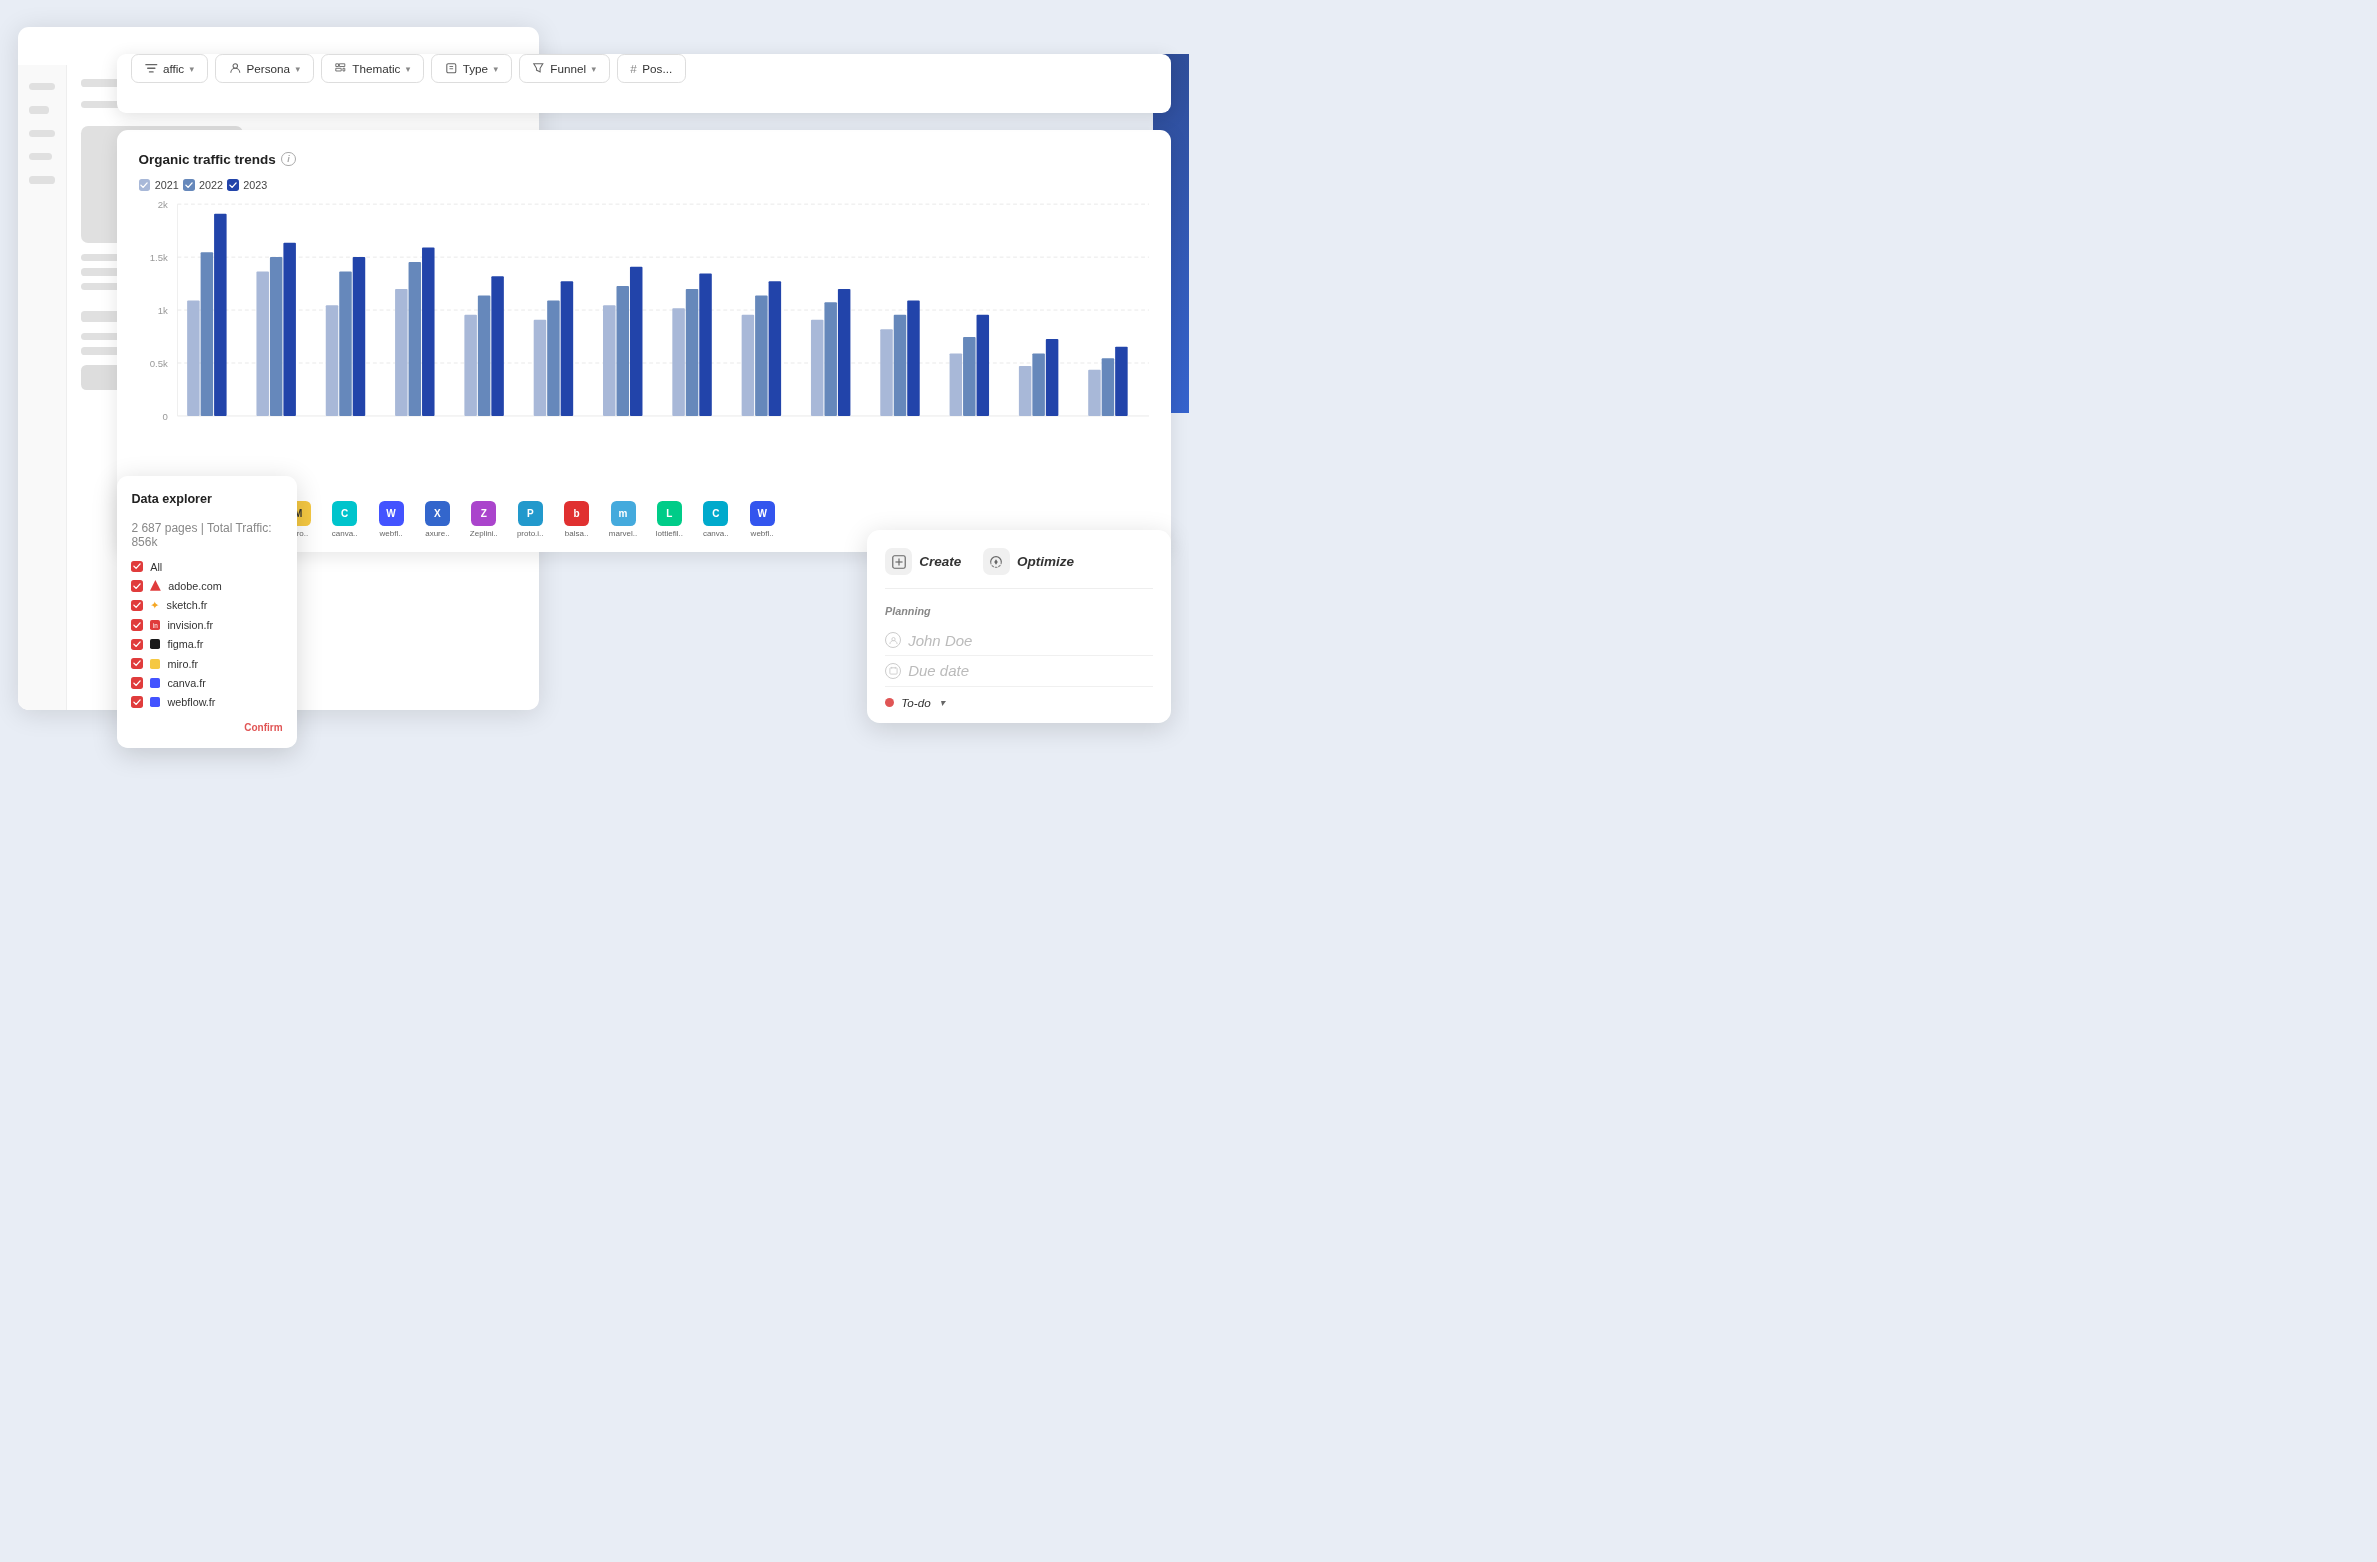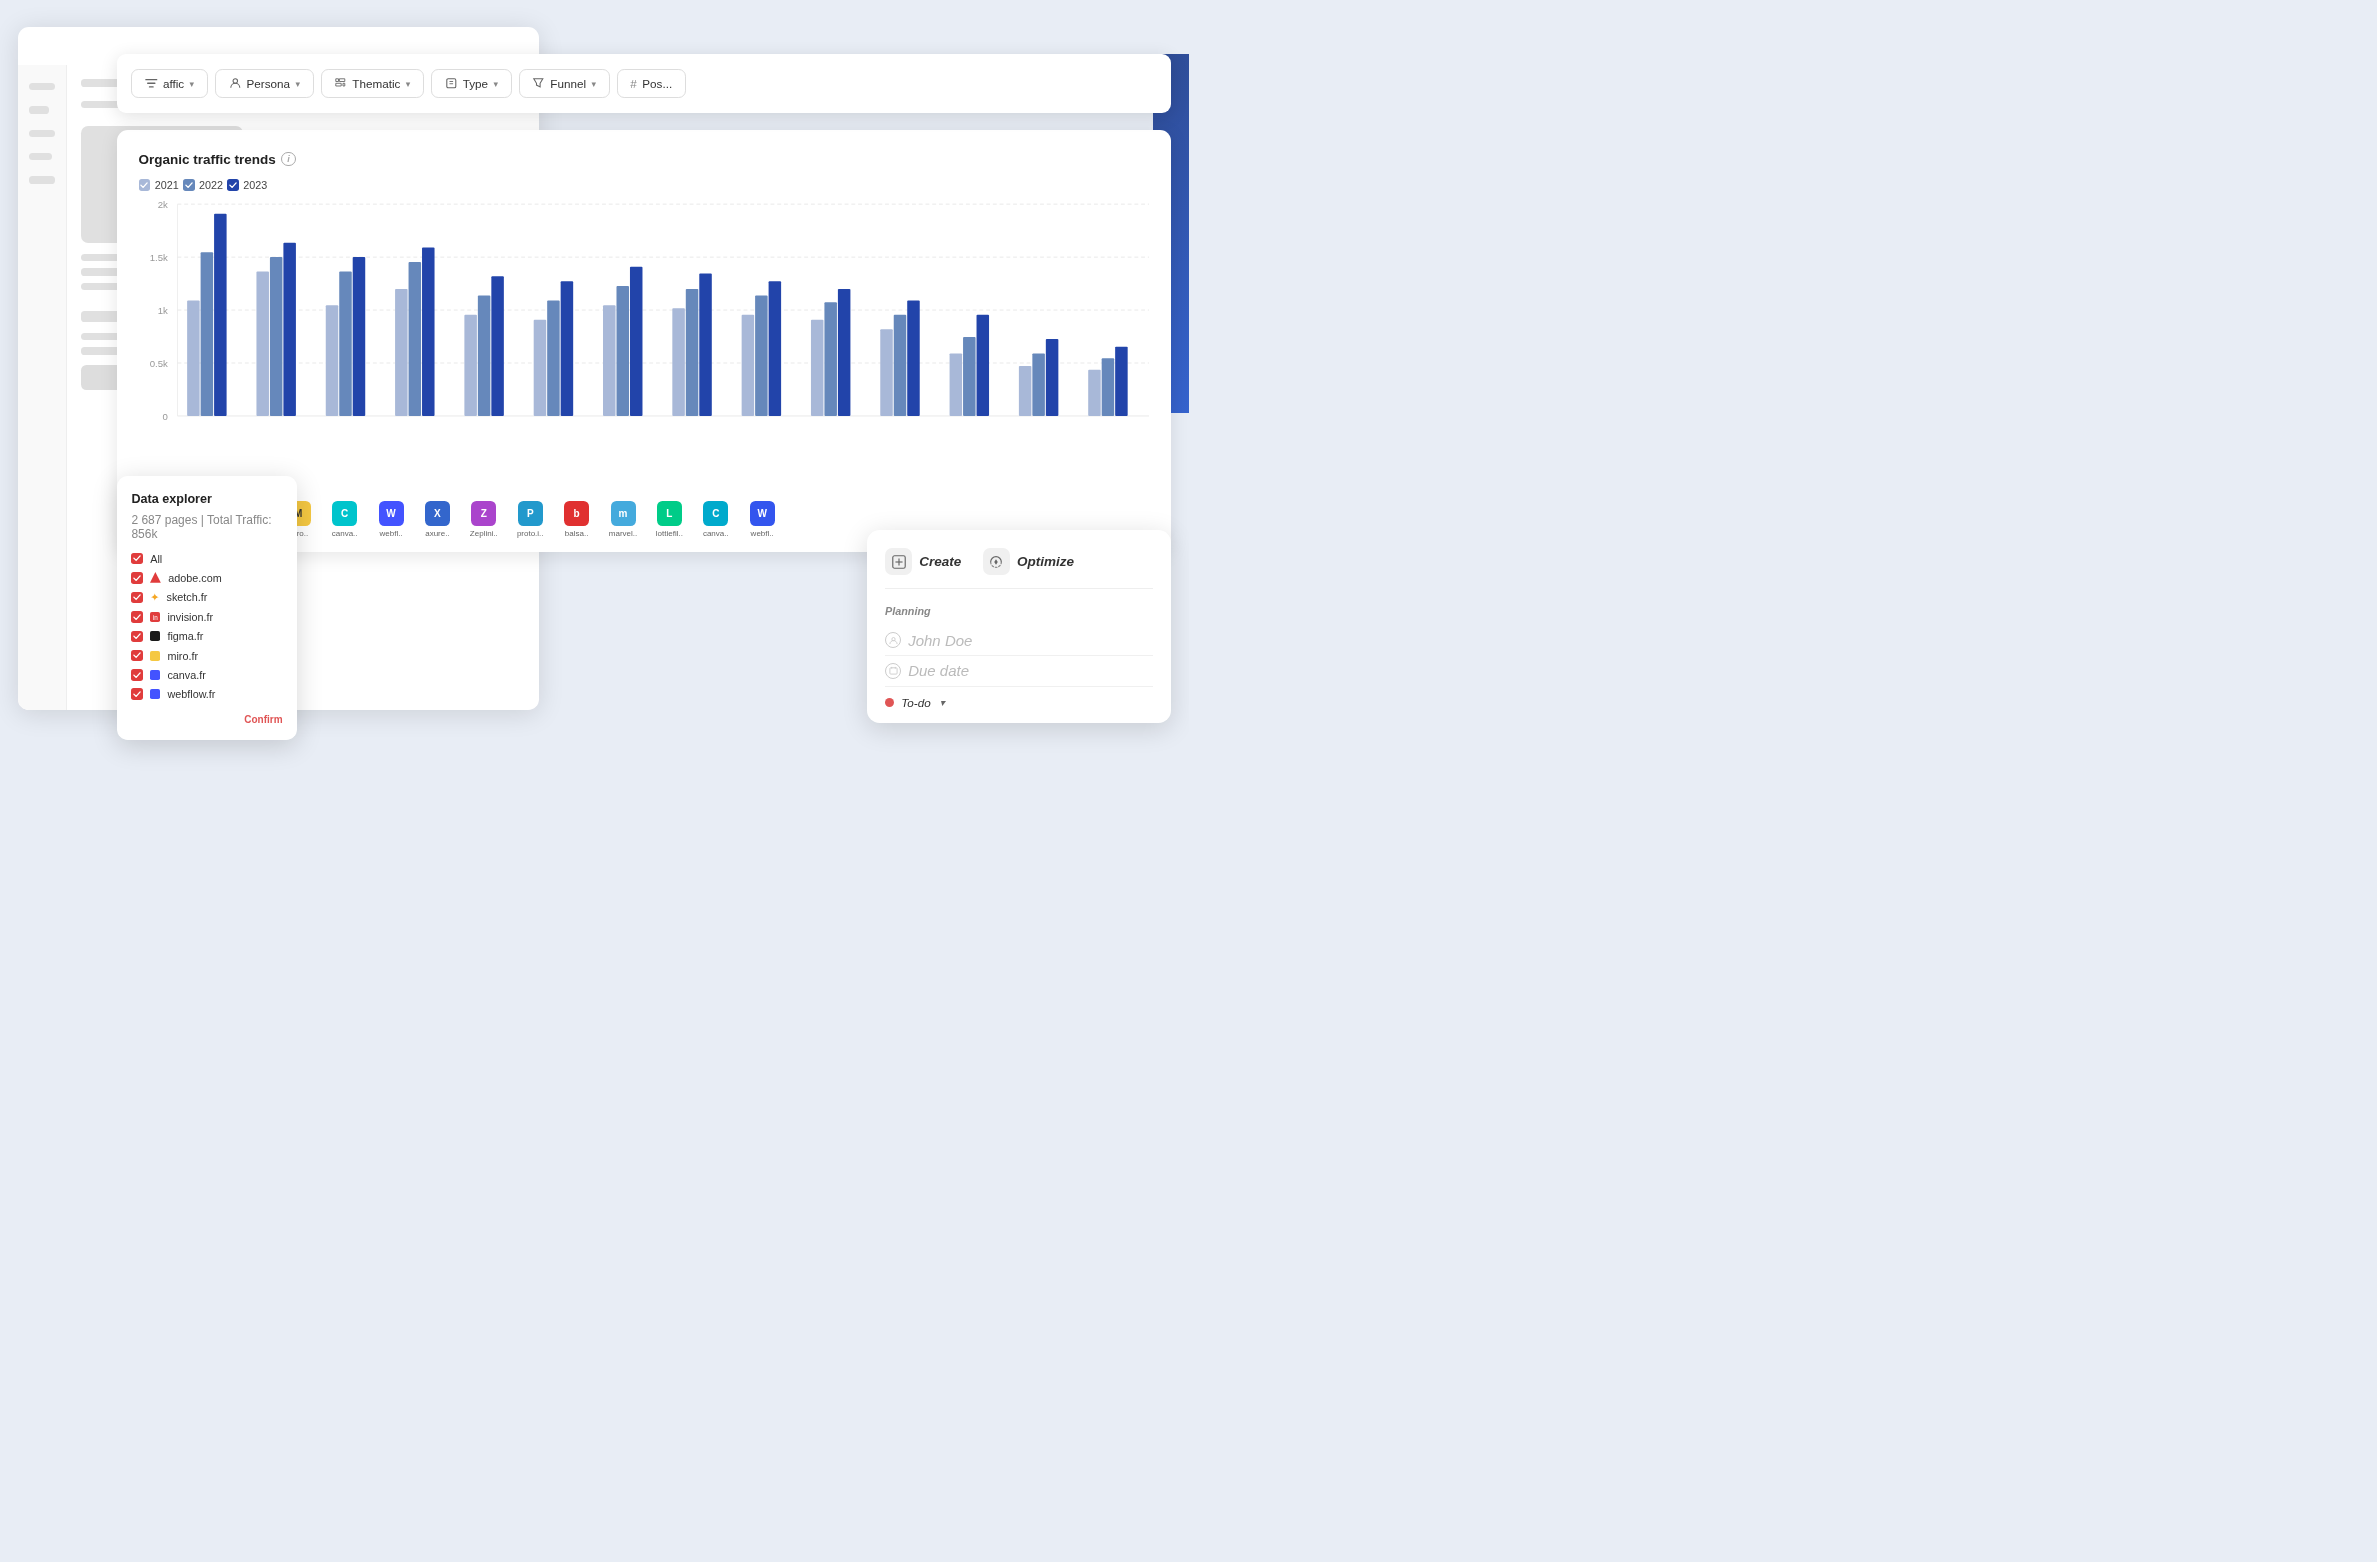--- a/index.html
+++ b/index.html
@@ -111,21 +111,21 @@
     .filter-panel {
       position: absolute;
       top: 54px;
       left: 117px;
       right: 18px;
       height: 59px;
       background: #fff;
       border-radius: 9px;
       box-shadow: 0 3.6px 18px rgba(0,0,0,0.12);
       display: flex;
-      align-items: center;
+      align-items: flex-start;
       padding: 0 14.4px;
       gap: 7.2px;
       z-index: 20;
     }
 
     .filter-btn {
       display: flex;
       align-items: center;
       gap: 5.4px;
       padding: 7.2px 12.6px;
@@ -261,21 +261,21 @@
       border-radius: 10.8px;
       box-shadow: 0 5.4px 27px rgba(0,0,0,0.16);
       padding: 16px 14.4px 14.4px;
       z-index: 30;
     }
 
     .data-explorer-title {
       font-size: 12.6px;
       font-weight: 700;
       color: #222;
-      margin-bottom: 7px;
+      margin-bottom: 15px;
     }
 
     .data-explorer-sub {
       font-size: 12px;
       color: #888;
       margin-bottom: 8px;
     }
 
     .de-item {
       display: flex;

